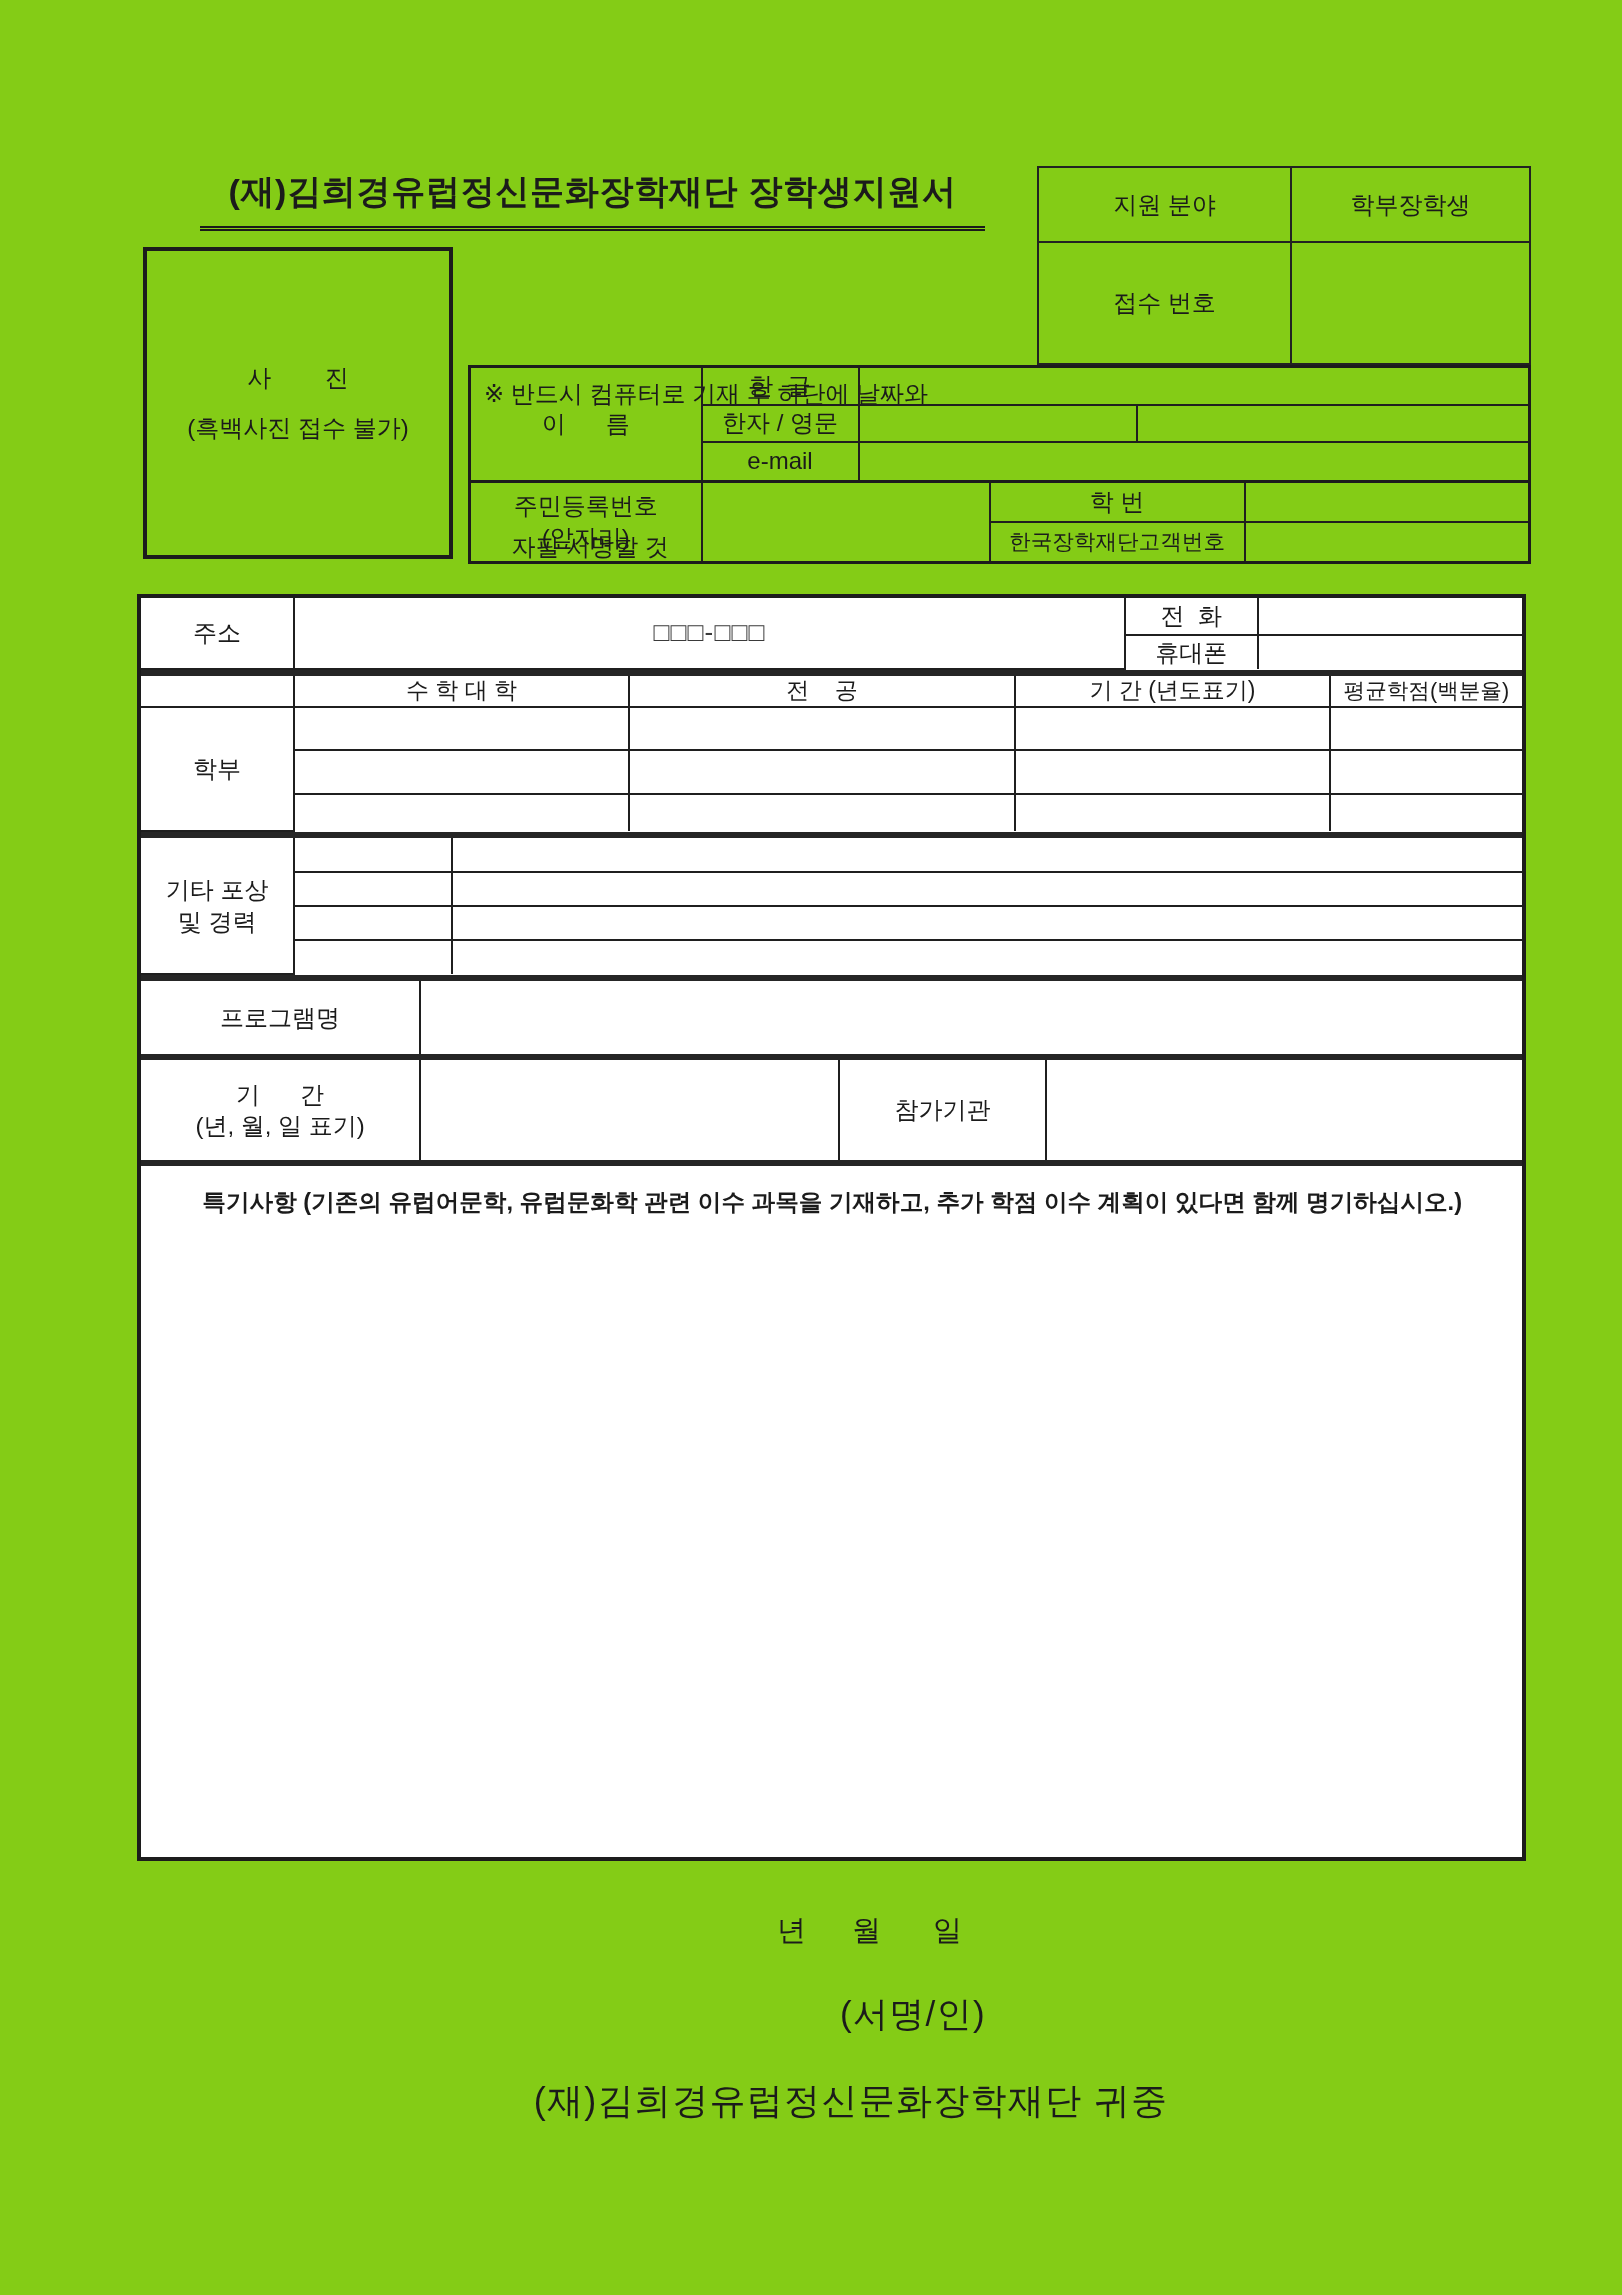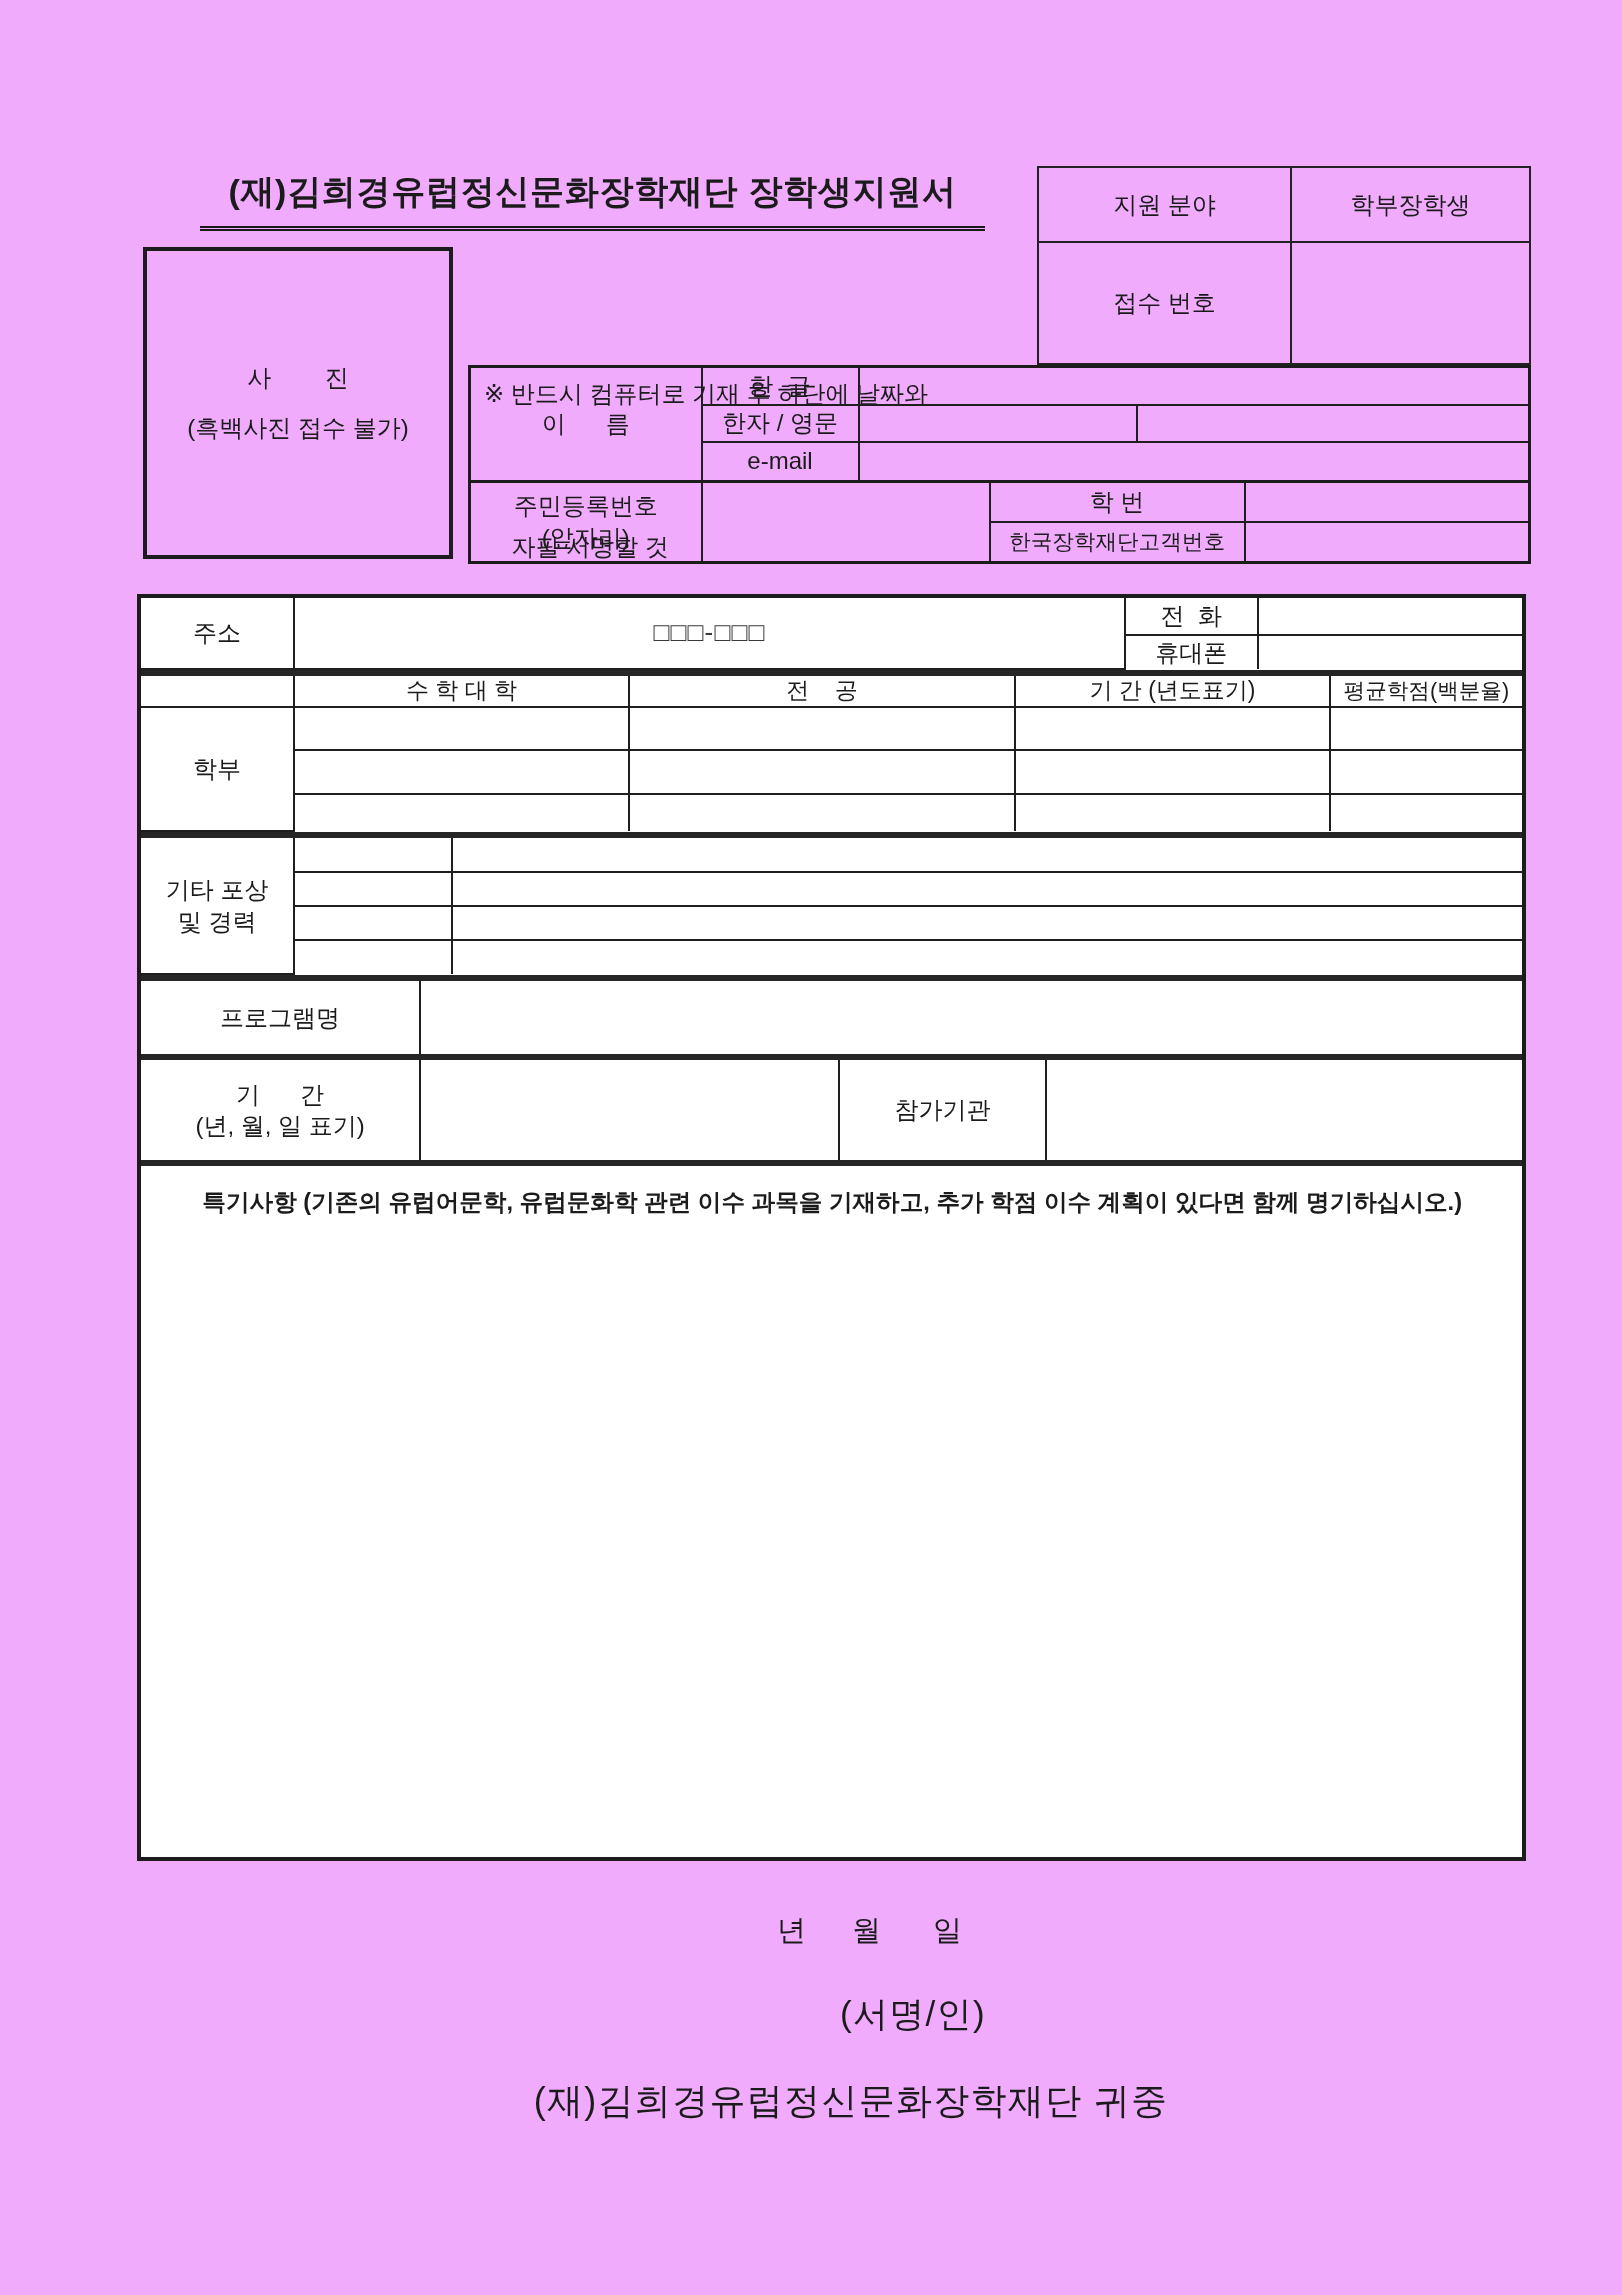--- a/index.html
+++ b/index.html
@@ -1,18 +1,18 @@
 <!DOCTYPE html>
 <html style="font-size:10.5px"><head>
 <meta charset="utf-8">
 <style>
   html,body { margin:0; padding:0; background:#e8e8e8; }
   .page {
     position:relative; width:1623px; height:2295px; margin:0 auto;
-    background:#f0abfc; color:#1b1b1b;
+    background:#84cc16; color:#1b1b1b;
     font-family:"Liberation Sans","DejaVu Sans",sans-serif;
     overflow:hidden;
   }
   
   .title {
     position:absolute; left:200px; top:169px; width:785px;
     text-align:center; font-size:34px; font-weight:700; letter-spacing:0.7px;
     padding-bottom:10.5px; border-bottom:5.2px double #1a1a1a; white-space:nowrap;
   }
   

